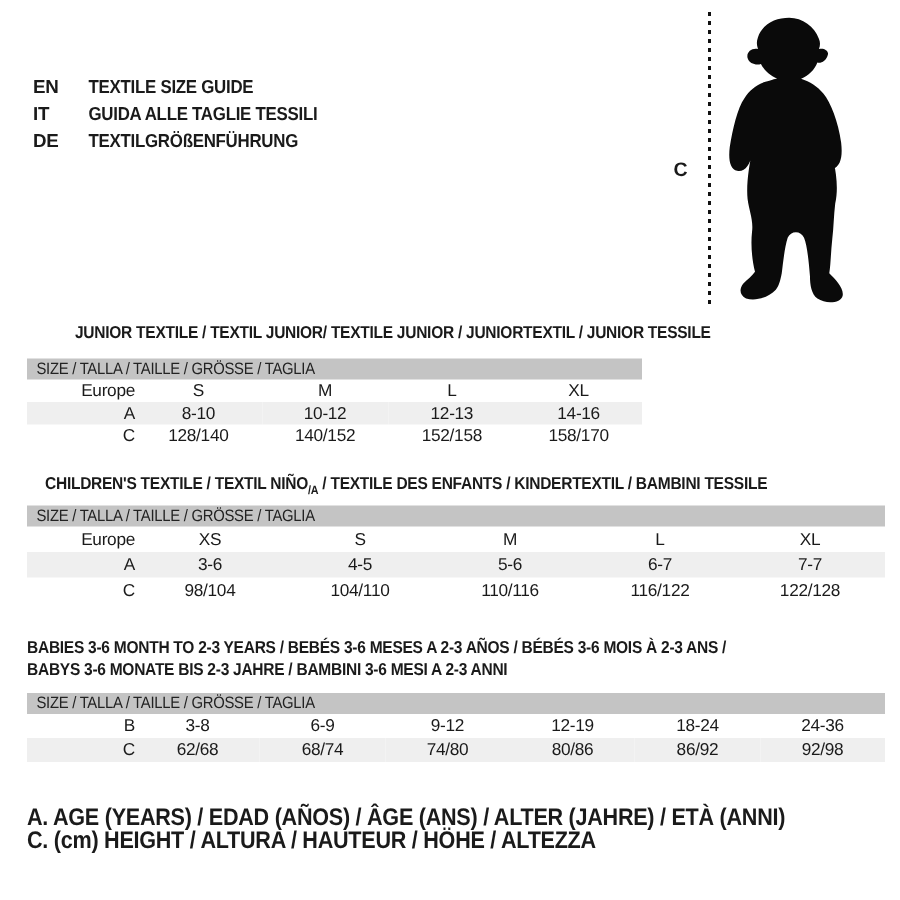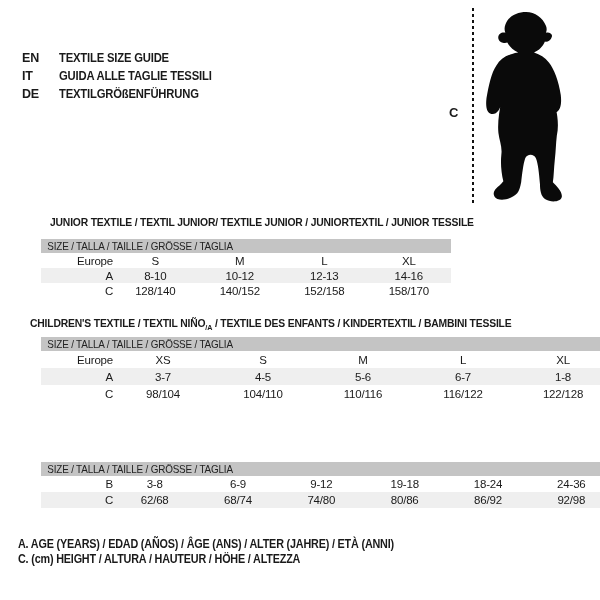--- a/index.html
+++ b/index.html
@@ -17,36 +17,36 @@
   .baby-svg{position:absolute;left:477px;top:2px;width:122px;height:204px;}
   .measure-line{position:absolute;left:472px;top:8px;width:2px;height:197px;
     background-image:repeating-linear-gradient(to bottom,#111 0px,#111 3px,transparent 3px,transparent 6px);}
   .measure-label{position:absolute;left:449px;top:105px;font-weight:bold;font-size:13px;}
 
   
   .sec-title{position:absolute;left:18px;font-weight:bold;font-size:11.5px;letter-spacing:-0.2px;white-space:nowrap;line-height:15px;}
   .sub-small{font-size:8px;vertical-align:sub;}
 
   
-  .size-table{position:absolute;left:18px;border-collapse:collapse;table-layout:fixed;font-size:11.5px;letter-spacing:-0.2px;margin-left:23px;}
+  .size-table{position:absolute;left:18px;border-collapse:collapse;table-layout:fixed;font-size:11.5px;letter-spacing:-0.2px;}
   .size-table th{background:#c4c4c4;font-weight:normal;text-align:left;padding:0;height:14px;font-size:11px;color:#222;}
   .size-table th .condx{padding-left:7px;}
   .size-table td{padding:0;text-align:center;}
   .size-table td.lbl{text-align:right;padding-left:5px;}
   .t1{width:410px;top:239px;}
   .t1 td{height:15px;}
   .t2{width:572px;top:337px;}
   .t2 td{height:17px;}
   .t3{width:572px;top:462px;}
   .t3 td{height:16px;}
   .shade td{background:#efefef;}
 
   
   .notes{position:absolute;left:18px;top:537px;}
-  .note{height:15px;font-weight:bold;font-size:12px;letter-spacing:-0.2px;white-space:nowrap;}
+  .note{height:15px;font-weight:bold;font-size:16px;letter-spacing:-0.2px;white-space:nowrap;}
 </style>
 </head>
 <body>
 
 <div class="page">
 
   <div class="lang">
     <div class="lang-row">
       <span class="lang-code">EN</span>
       <span class="condx">TEXTILE SIZE GUIDE</span>
@@ -163,54 +163,58 @@
       <tr>
         <td class="lbl">Europe</td>
         <td>XS</td>
         <td>S</td>
         <td>M</td>
         <td>L</td>
         <td>XL</td>
       </tr>
       <tr class="shade">
         <td class="lbl">A</td>
-        <td>3-7</td>
+        <td>3-6</td>
         <td>4-5</td>
         <td>5-6</td>
         <td>6-7</td>
-        <td>1-8</td>
+        <td>7-7</td>
       </tr>
       <tr>
         <td class="lbl">C</td>
         <td>98/104</td>
         <td>104/110</td>
         <td>110/116</td>
         <td>116/122</td>
         <td>122/128</td>
       </tr>
     </tbody>
   </table>
 
+  <div class="sec-title" style="top:425px;">
+    <div><span class="condx">BABIES 3-6 MONTH TO 2-3 YEARS / BEBÉS 3-6 MESES A 2-3 AÑOS / BÉBÉS 3-6 MOIS À 2-3 ANS /</span></div>
+    <div><span class="condx">BABYS 3-6 MONATE BIS 2-3 JAHRE / BAMBINI 3-6 MESI A 2-3 ANNI</span></div>
+  </div>
   <table class="size-table t3">
     <colgroup>
         <col style="width:72px">
         <col span="6">
       </colgroup>
     <thead>
       <tr class="bar">
         <th colspan="7"><span class="condx">SIZE / TALLA / TAILLE / GRÖSSE / TAGLIA</span></th>
       </tr>
     </thead>
     <tbody>
       <tr>
         <td class="lbl">B</td>
         <td>3-8</td>
         <td>6-9</td>
         <td>9-12</td>
-        <td>19-18</td>
+        <td>12-19</td>
         <td>18-24</td>
         <td>24-36</td>
       </tr>
       <tr class="shade">
         <td class="lbl">C</td>
         <td>62/68</td>
         <td>68/74</td>
         <td>74/80</td>
         <td>80/86</td>
         <td>86/92</td>

